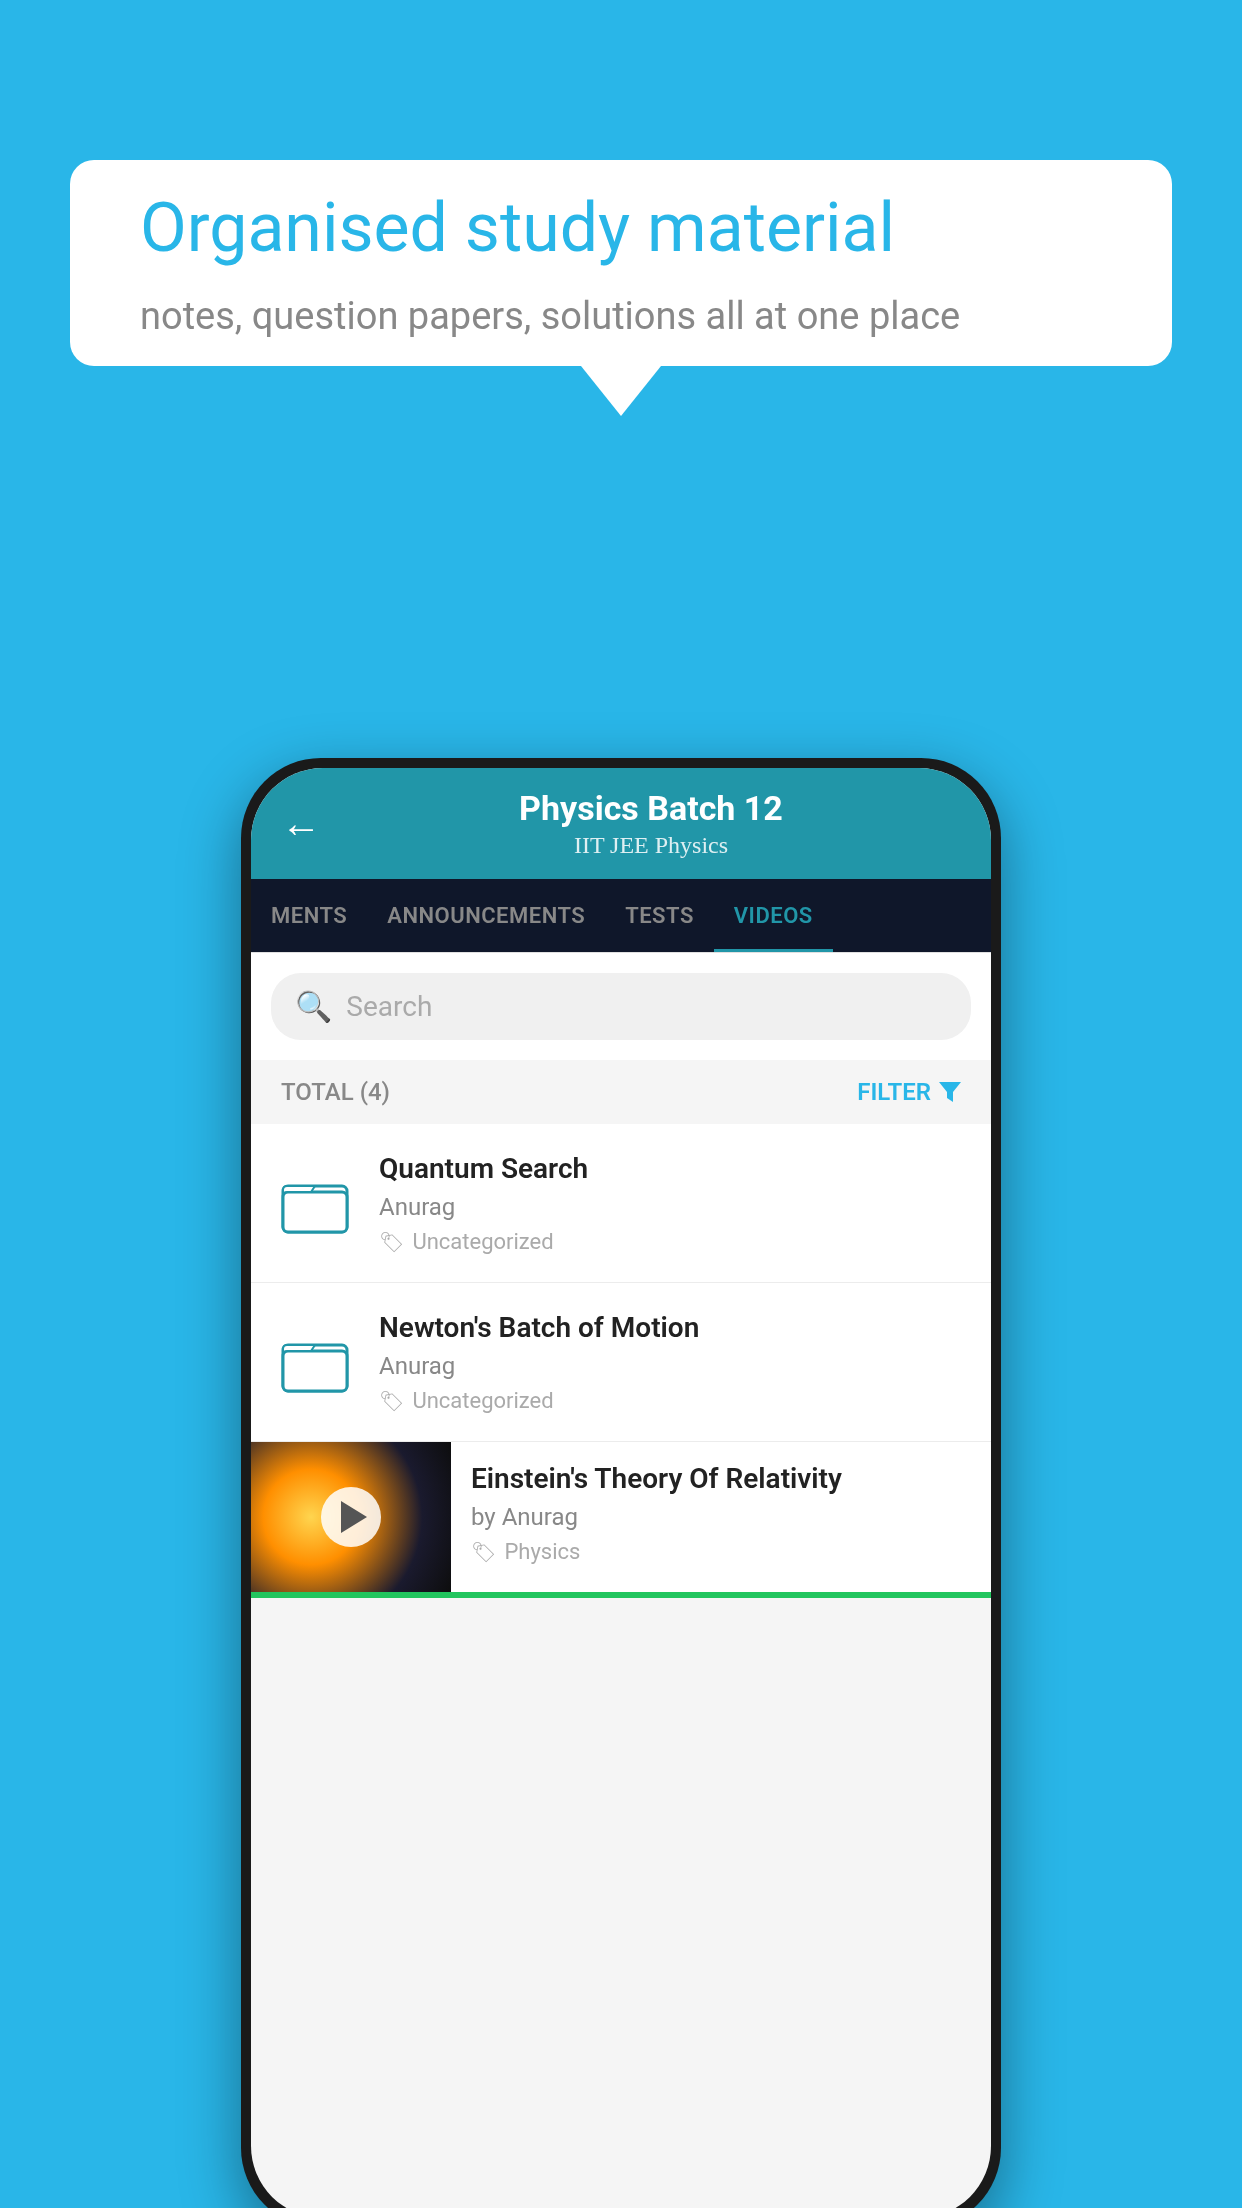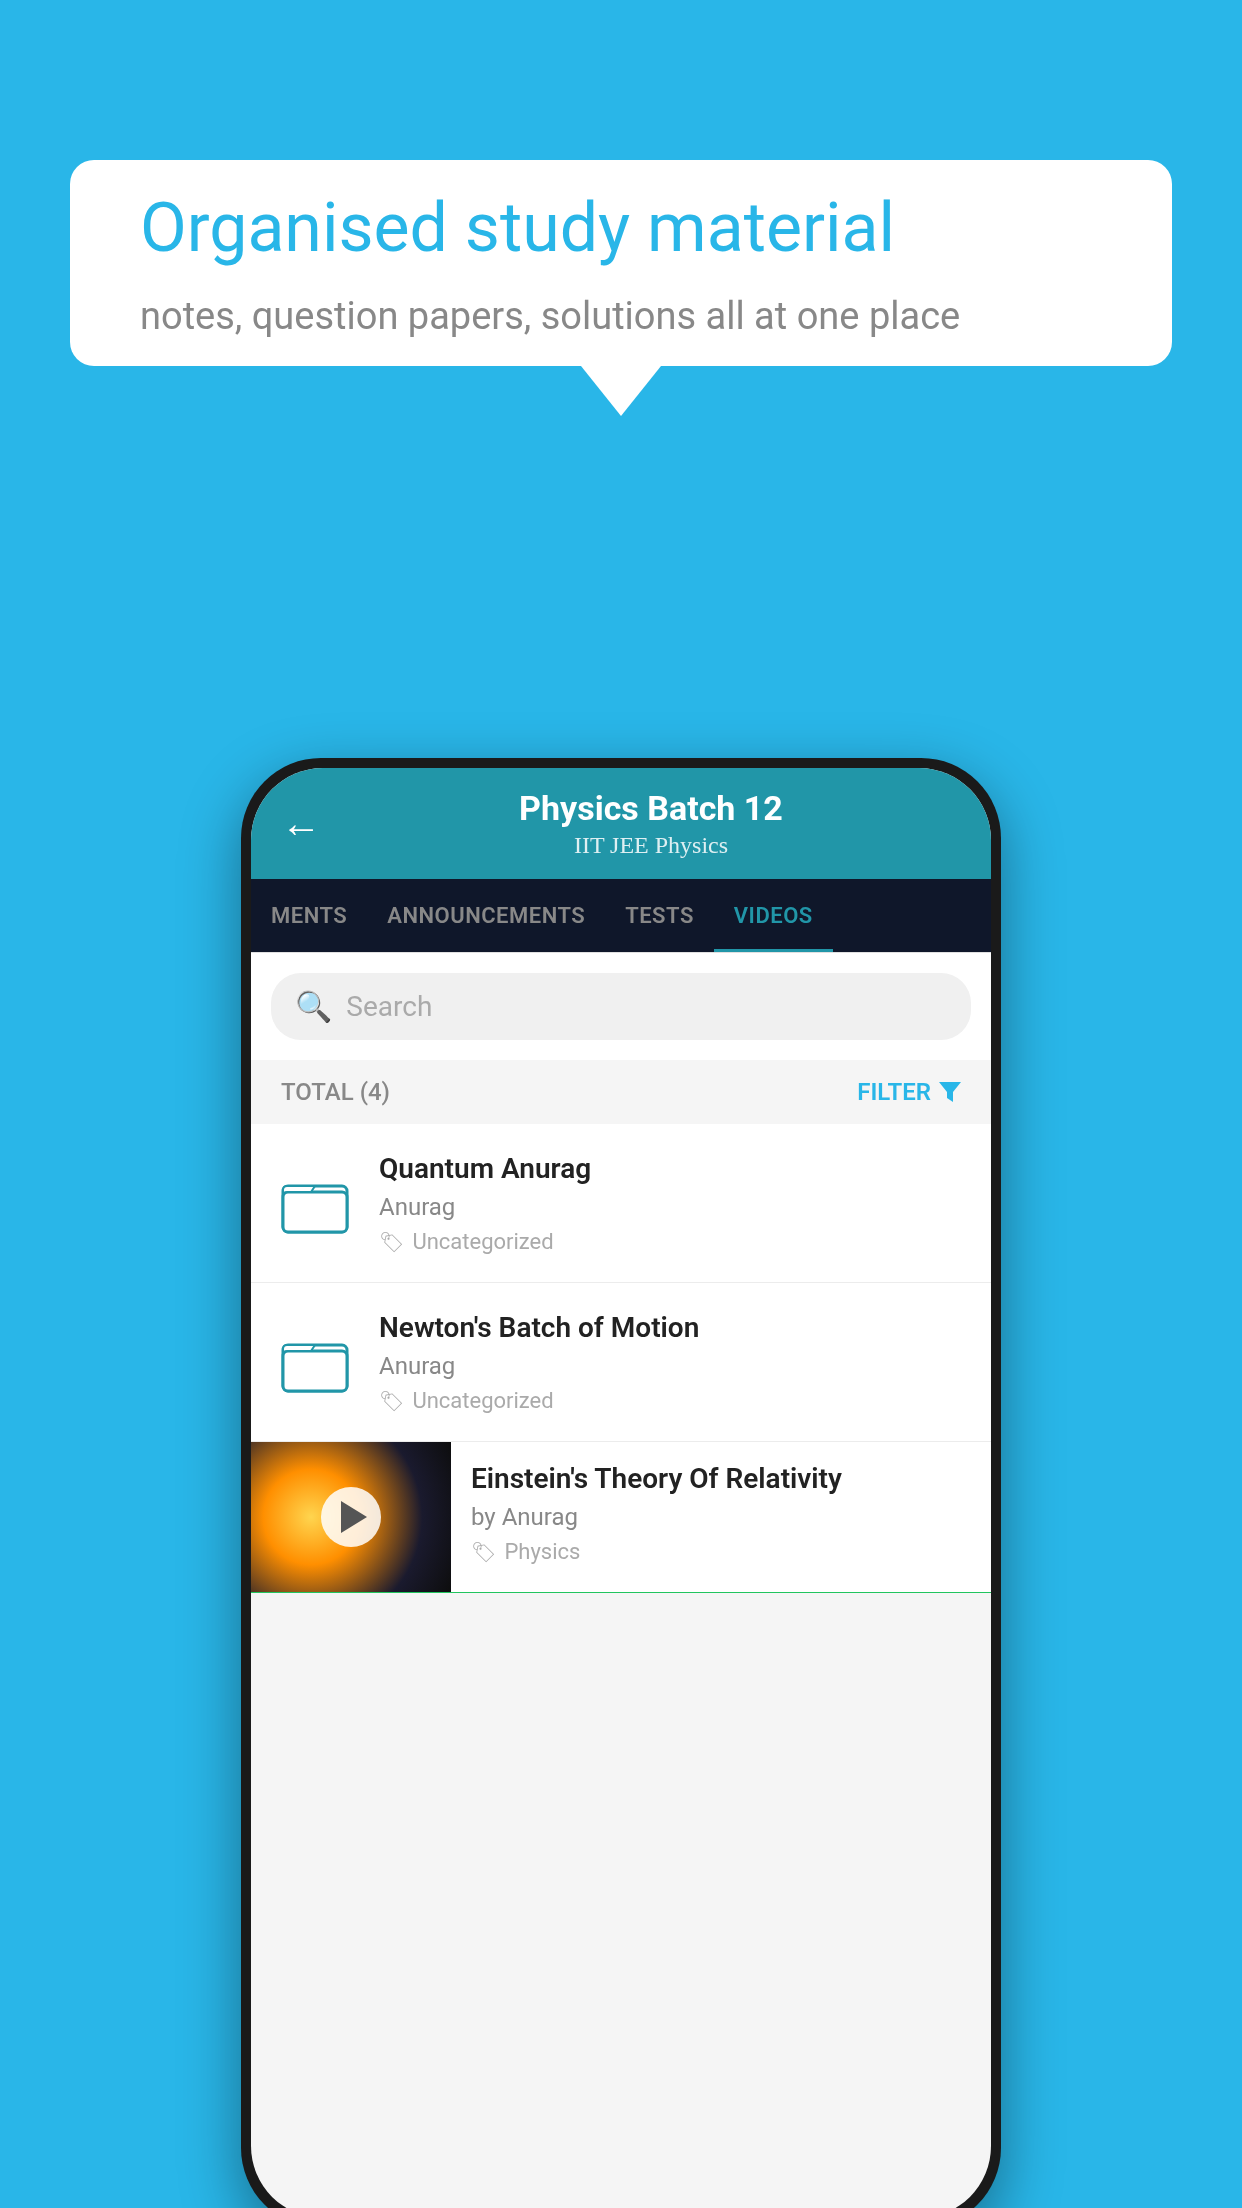--- a/index.html
+++ b/index.html
@@ -324,21 +324,21 @@
     .tag-icon {
       font-size: 20px;
     }
 
     
     .list-item-video {
       background: white;
       display: flex;
       align-items: flex-start;
       padding: 0;
-      border-bottom: 1px solid #22c55e;
+      border-bottom: 6px solid #22c55e;
       gap: 0;
       cursor: pointer;
       overflow: hidden;
     }
 
     .video-thumb {
       width: 200px;
       height: 150px;
       background: radial-gradient(circle at 30% 50%, #ffd54f 0%, #ff8f00 30%, #1a1a2e 70%, #0d0d0d 100%);
       flex-shrink: 0;
@@ -452,21 +452,21 @@
 
       <div class="list-item">
         <div class="item-icon-wrap">
           <svg width="68" height="62" viewBox="0 0 68 62">
             <rect x="2" y="14" width="64" height="46" rx="5" ry="5" fill="white" stroke="#2196a8" stroke-width="3"></rect>
             <rect x="2" y="20" width="64" height="40" rx="5" ry="5" fill="white" stroke="#2196a8" stroke-width="3"></rect>
             <path d="M2,24 Q2,20 6,20 L30,20 L34,14 L6,14 Q2,14 2,18 Z" fill="white" stroke="#2196a8" stroke-width="2"></path>
           </svg>
         </div>
         <div class="item-info">
-          <div class="item-title">Quantum Anurag</div>
+          <div class="item-title">Quantum Search</div>
           <div class="item-author">Anurag</div>
           <div class="item-tag">
             <span class="tag-icon">🏷</span>
             <span>Uncategorized</span>
           </div>
         </div>
       </div>
 
       <div class="list-item">
         <div class="item-icon-wrap">

